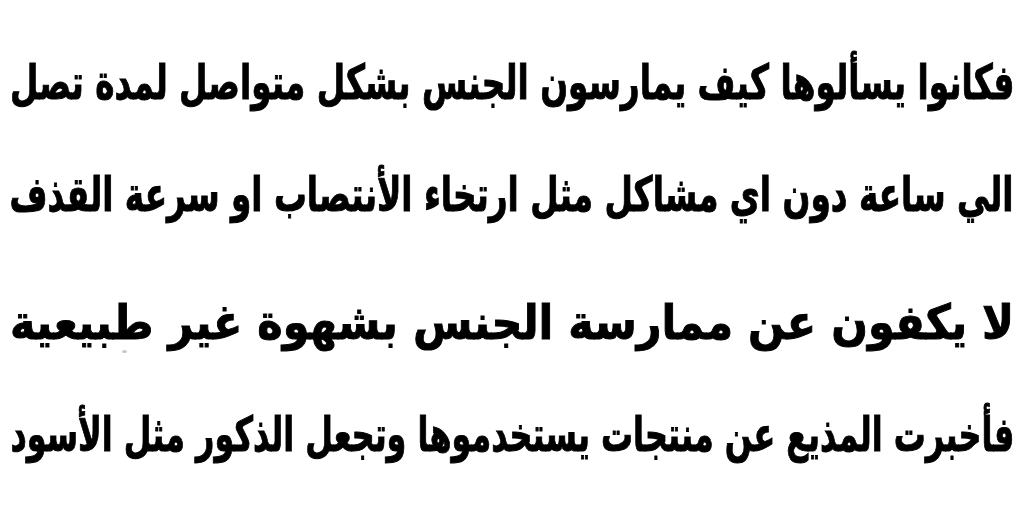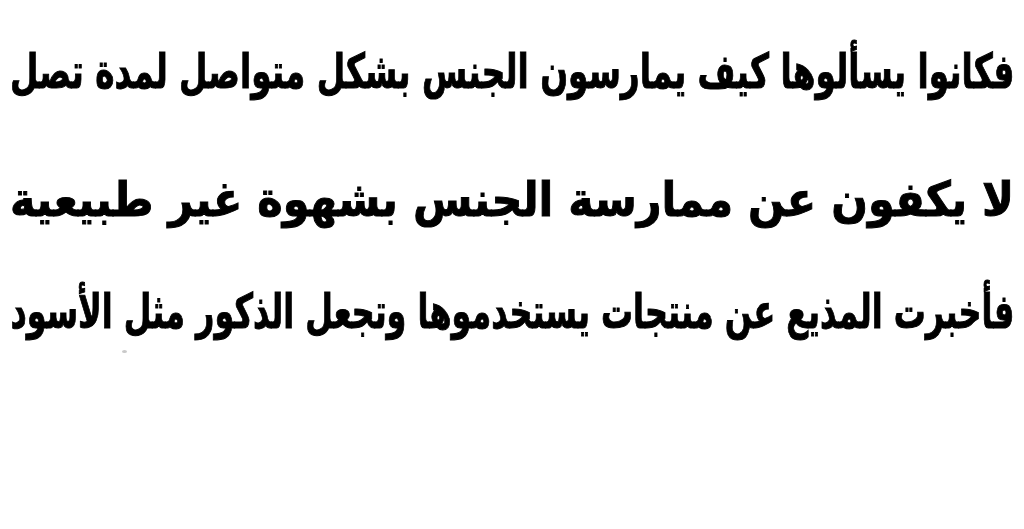--- a/index.html
+++ b/index.html
@@ -18,21 +18,21 @@
     width: 1024px;
     height: 529px;
     background: #ffffff;
     direction: rtl;
     color: #000000;
   }
   .paragraph {
     margin: 0;
   }
   .paragraph-1 {
-    padding-top: 15px;
+    padding-top: 26px;
   }
   .paragraph-2 {
     margin-top: 16px;
   }
   .row {
     height: 112px;
     display: flex;
     align-items: center;
     justify-content: center;
   }
@@ -57,20 +57,23 @@
 </style>
 </head>
 <body>
 
 <div class="page">
 
   <div class="paragraph paragraph-1">
     <div class="row">
       <span class="line" style="transform: scaleX(0.682065);">فكانوا يسألوها كيف يمارسون الجنس بشكل متواصل لمدة تصل</span>
     </div>
+    <div class="row">
+      <span class="line" style="transform: scaleX(0.681602);">الي ساعة دون اي مشاكل مثل ارتخاء الأنتصاب او سرعة القذف</span>
+    </div>
   </div>
 
   <div class="paragraph paragraph-2">
     <div class="row">
       <span class="line" style="transform: scaleX(0.896429);">لا يكفون عن ممارسة الجنس بشهوة غير طبيعية</span>
     </div>
     <div class="row">
       <span class="line" style="transform: scaleX(0.663582);">فأخبرت المذيع عن منتجات يستخدموها وتجعل الذكور مثل الأسود</span>
     </div>
   </div>

